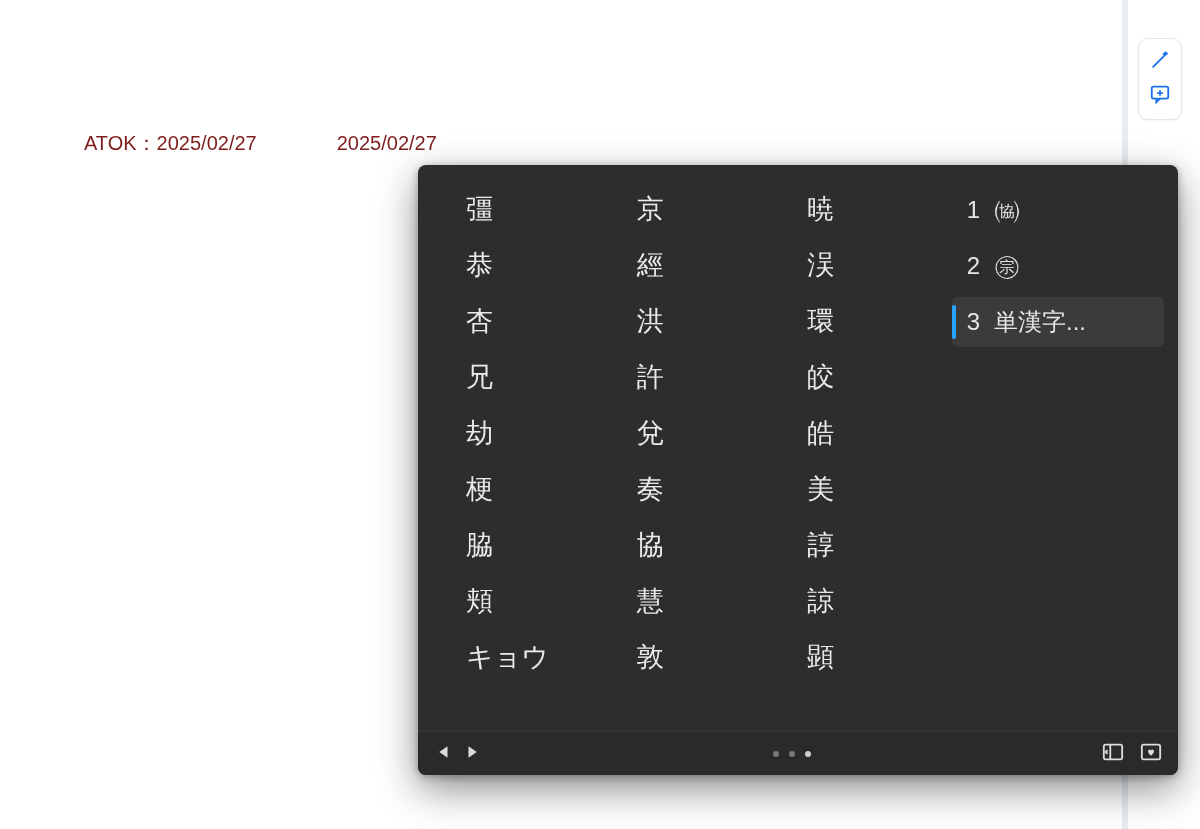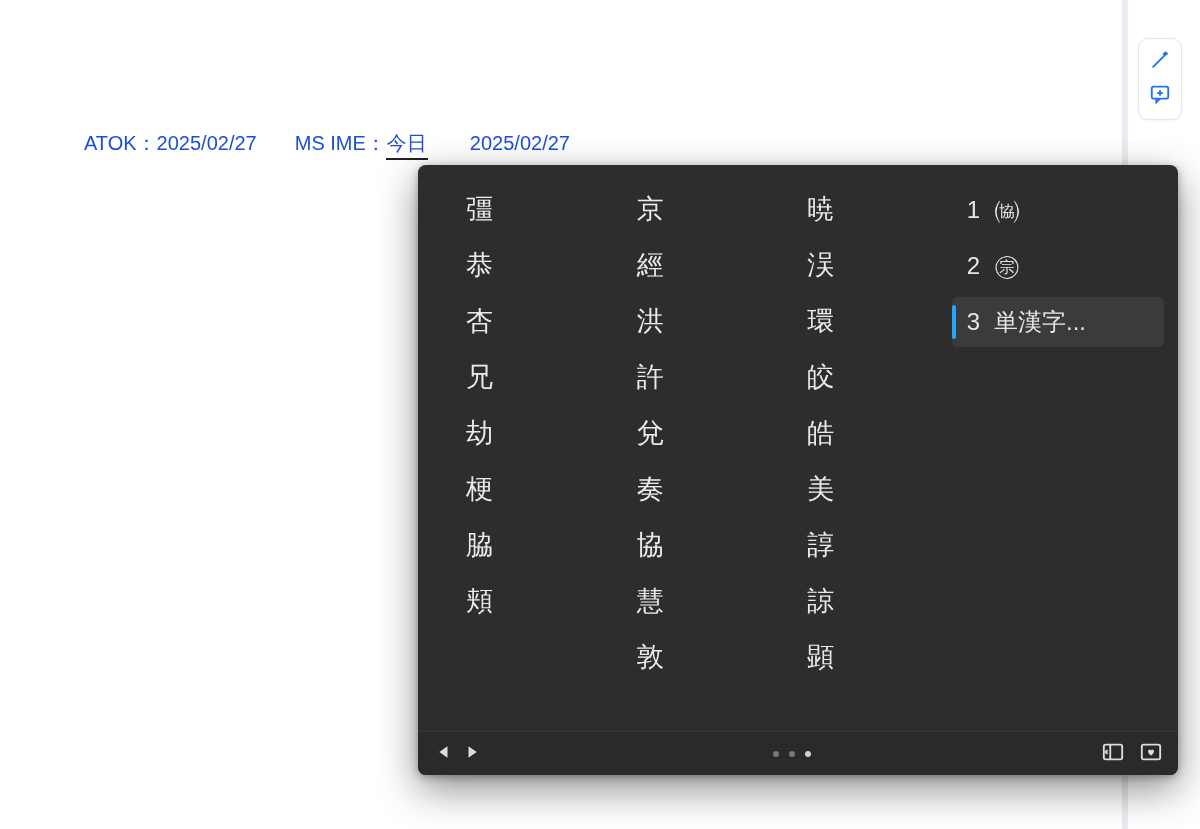--- a/index.html
+++ b/index.html
@@ -42,21 +42,21 @@
   .side-toolbar svg { width: 22px; height: 22px; stroke: #1a73e8; fill: none; stroke-width: 2; }
 
   
   .doc-line {
     position: absolute;
     top: 130px;
     left: 84px;
     display: flex;
     align-items: baseline;
     font-size: 20px;
-    color: #1d4ed8;
+    color: #7f1d1d;
     gap: 0;
     white-space: nowrap;
   }
   .doc-line .seg { display: inline-flex; align-items: baseline; }
   .doc-line .gap1 { width: 38px; }
   .doc-line .gap2 { width: 42px; }
   .ime-current {
     border-bottom: 2px solid #222;
     padding: 0 1px 1px 1px;
   }
@@ -192,42 +192,39 @@
     </span>
   </div>
 </div>
 
 <div class="doc-line">
   <span class="seg">
     <span>ATOK：</span>
     <span>2025/02/27</span>
   </span>
   <span class="gap1"></span>
-  <span class="seg">
-    <span>MS IME：</span>
-    <span class="ime-current">今日</span>
-  </span>
   <span class="gap2"></span>
   <span class="seg">
     <span>2025/02/27</span>
   </span>
 </div>
 
 <div class="ime-popup">
   <div class="ime-body">
     <div class="kanji-cols" id="kanji-cols">
         <div class="kanji-col">
           <div class="kanji-item">彊</div>
           <div class="kanji-item">恭</div>
           <div class="kanji-item">杏</div>
           <div class="kanji-item">兄</div>
           <div class="kanji-item">劫</div>
           <div class="kanji-item">梗</div>
           <div class="kanji-item">脇</div>
           <div class="kanji-item">頬</div>
+          <div class="kanji-item">キョウ</div>
         </div>
         <div class="kanji-col">
           <div class="kanji-item">京</div>
           <div class="kanji-item">經</div>
           <div class="kanji-item">洪</div>
           <div class="kanji-item">許</div>
           <div class="kanji-item">兌</div>
           <div class="kanji-item">奏</div>
           <div class="kanji-item">協</div>
           <div class="kanji-item">慧</div>

